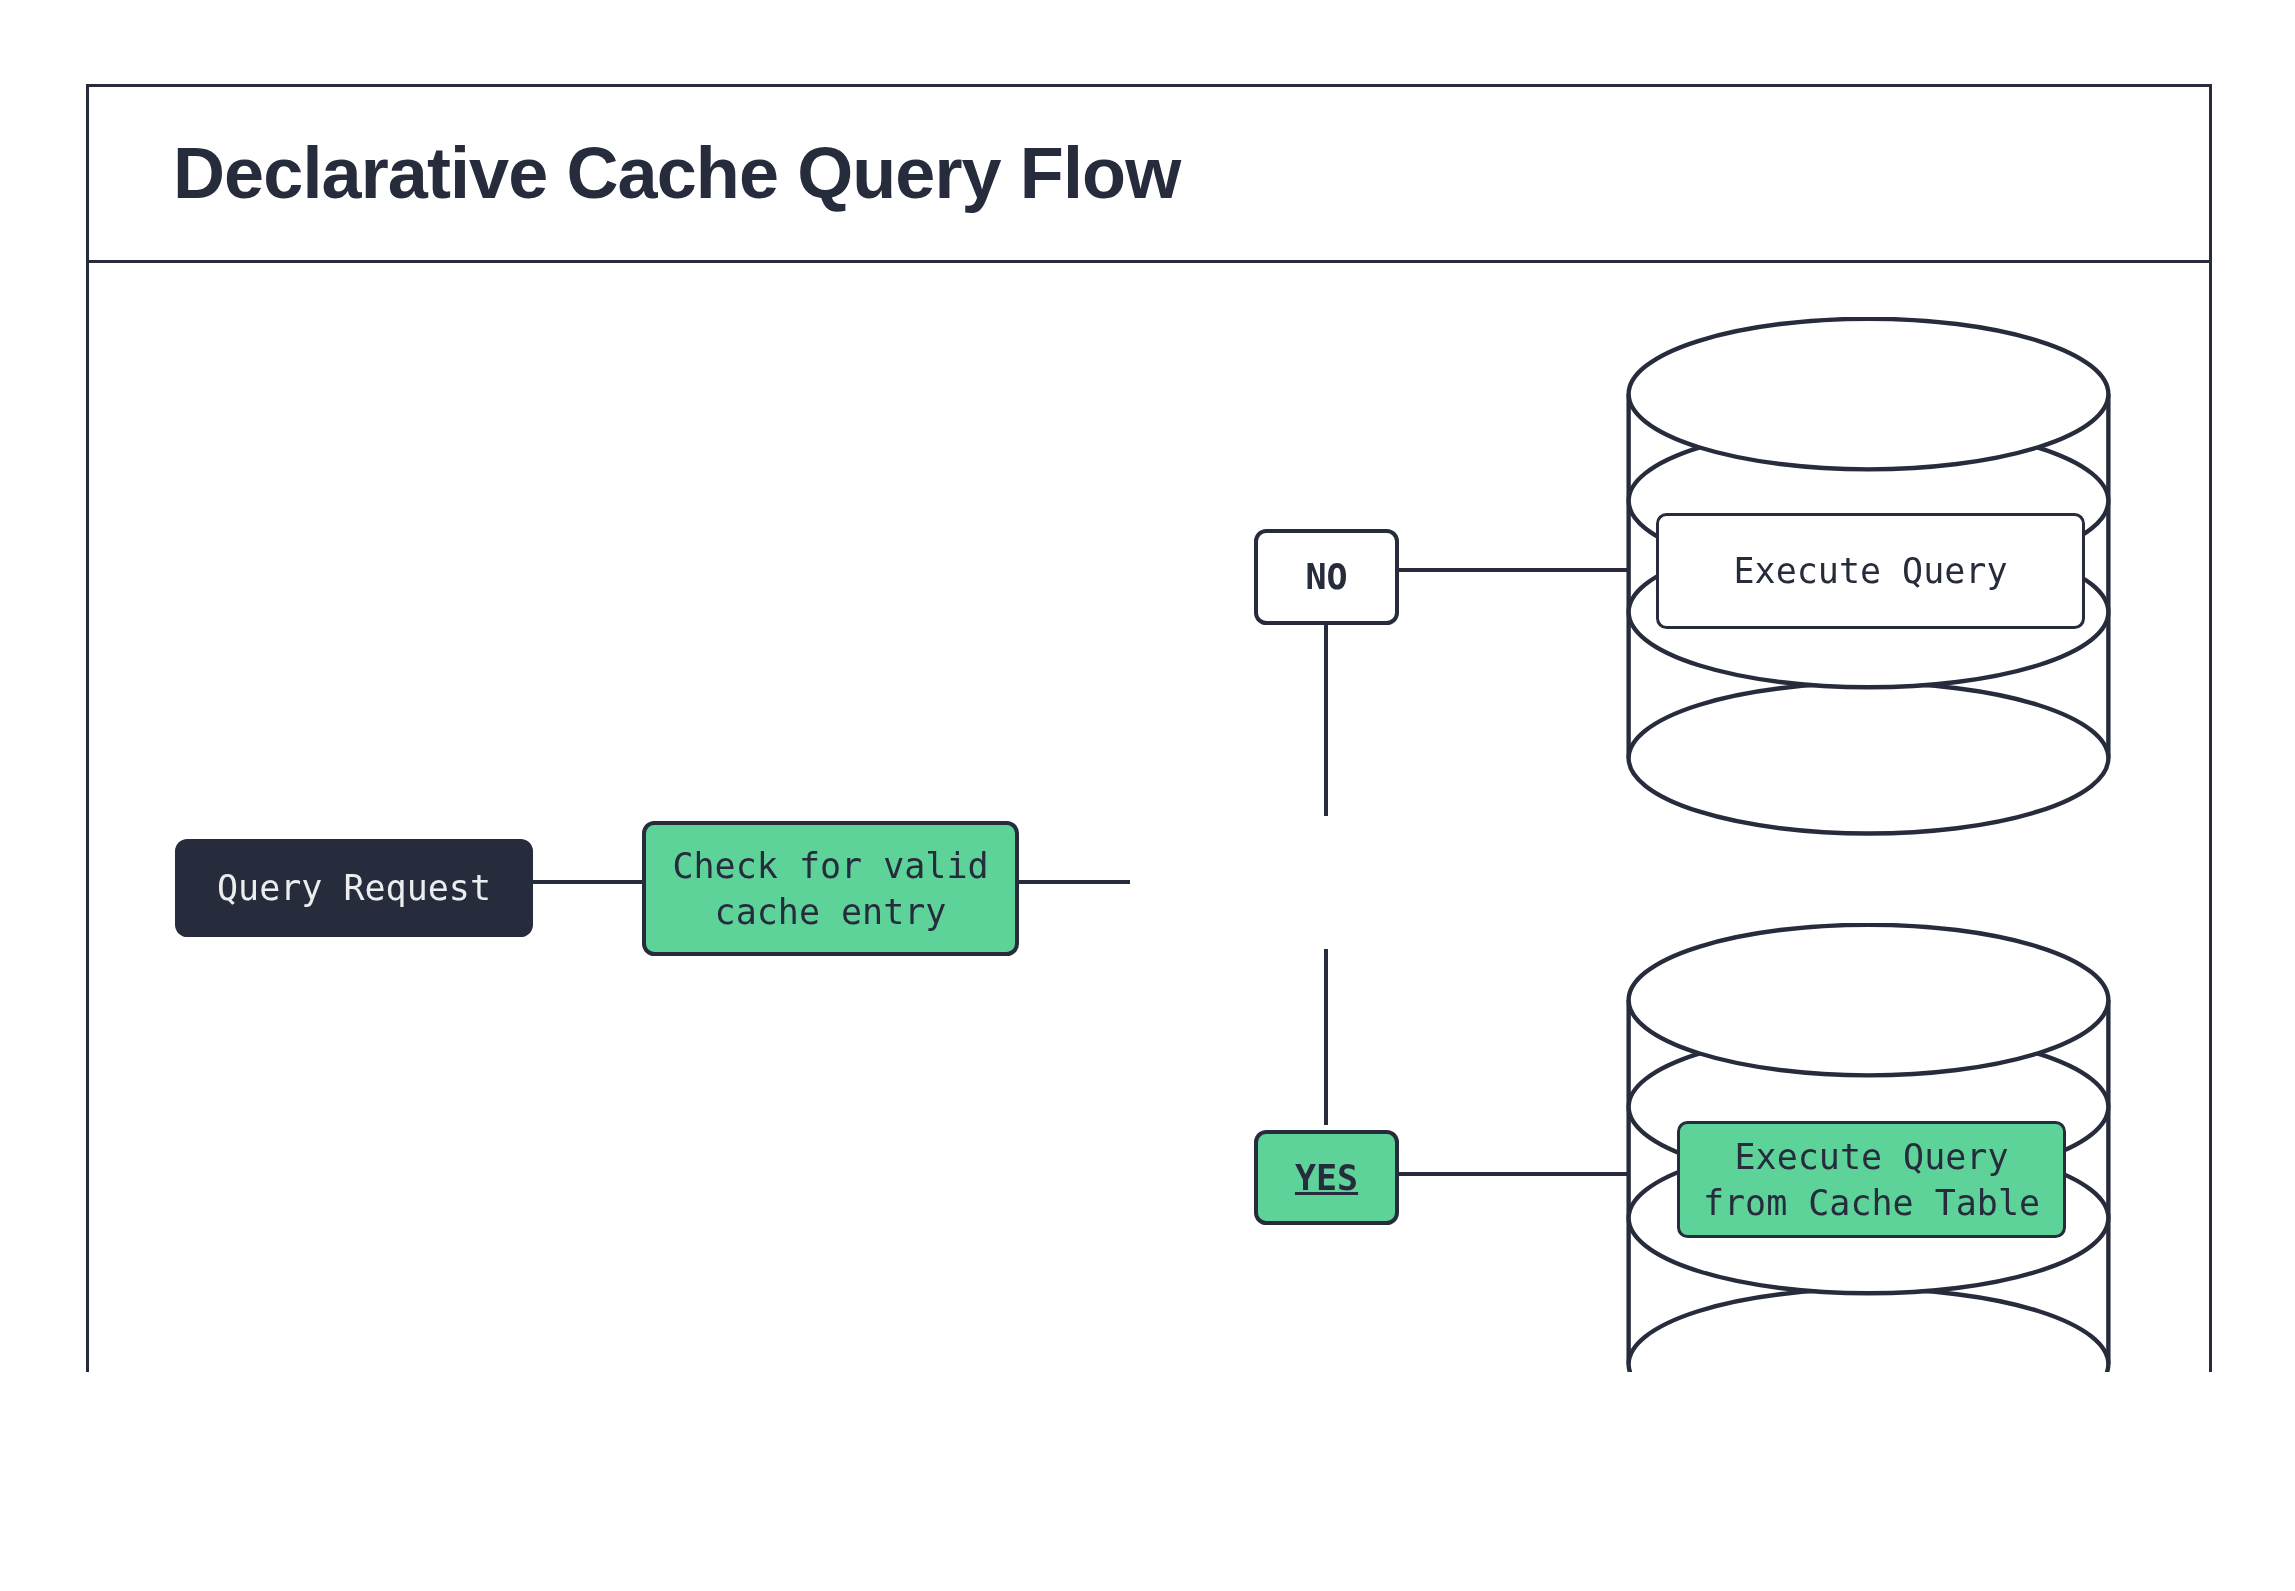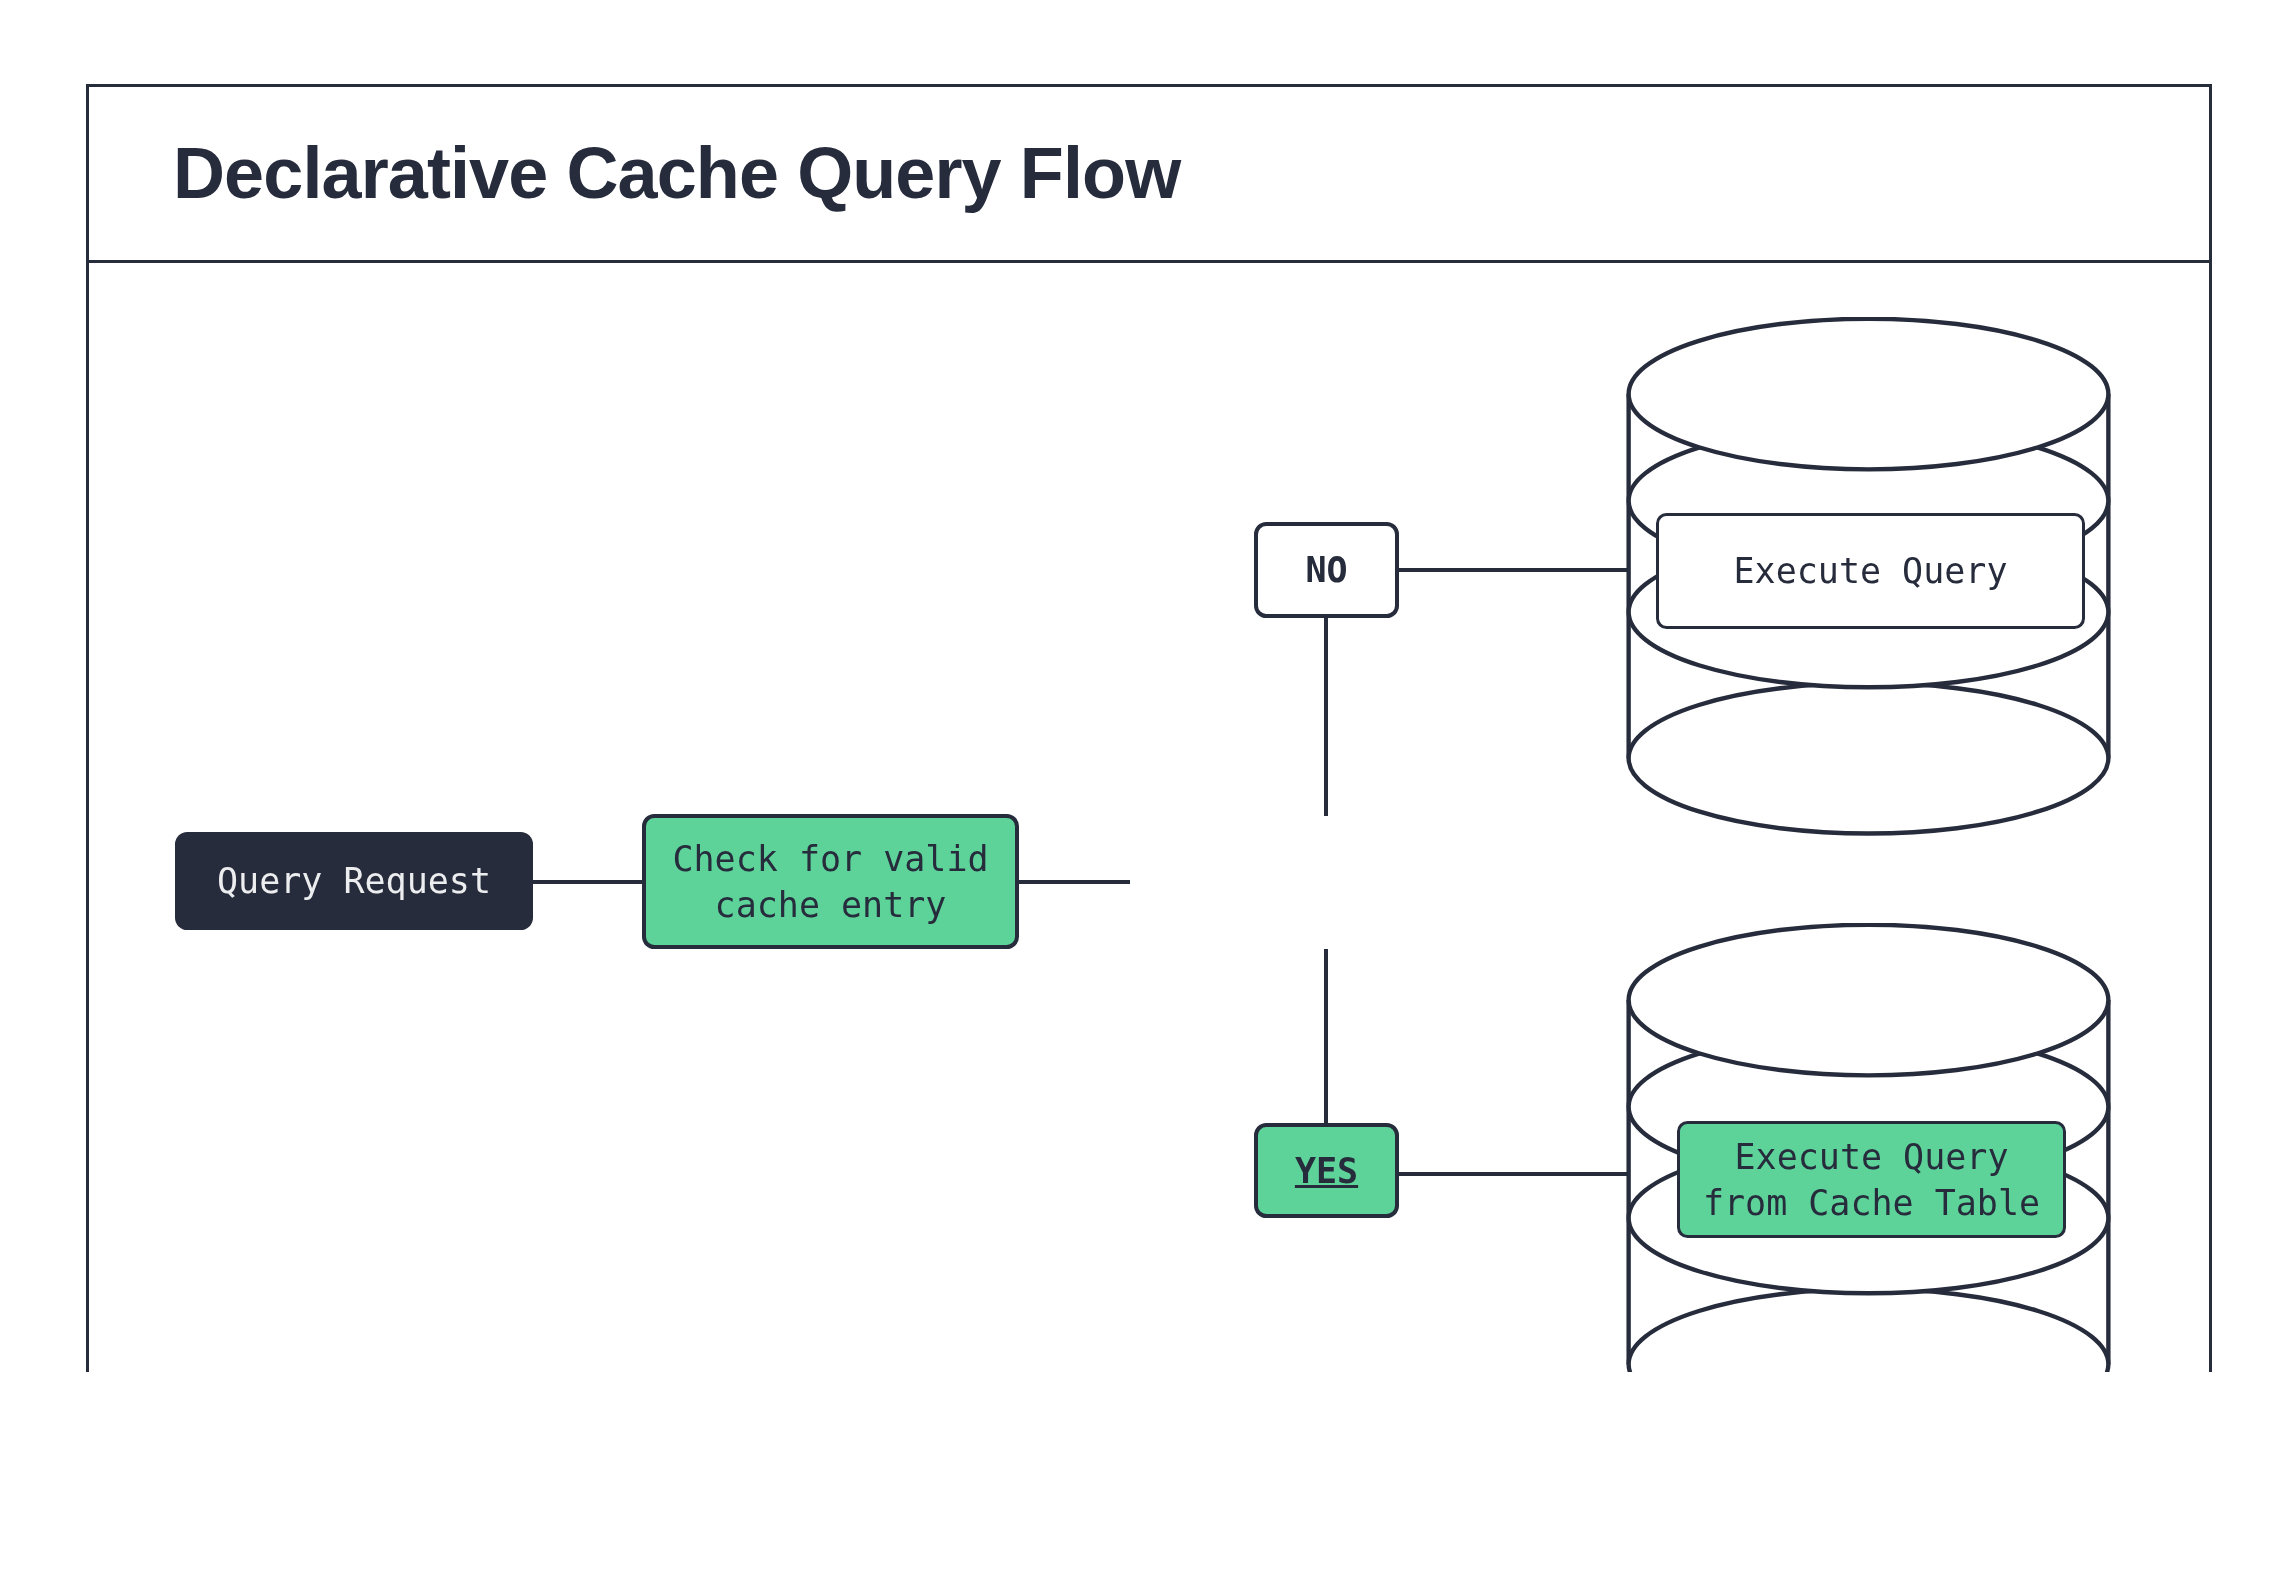--- a/index.html
+++ b/index.html
@@ -49,20 +49,21 @@
     display: flex;
     flex-direction: column;
     align-items: center;
     justify-content: center;
     text-align: center;
     border-radius: 12.3px;
     font-size: 35px;
     line-height: 46px;
     white-space: nowrap;
     z-index: 3;
+    margin-top: 7px;
   }
   .node-dark   { background: var(--dark-navy); color: var(--light-text); }
   .node-green  { background: var(--mint-green); color: var(--dark-navy); border: 4.4px solid var(--dark-navy); }
   .node-white  { background: var(--white); color: var(--dark-navy); border: 4.4px solid var(--dark-navy); }
   .node-bold   { font-weight: 700; }
 
   .query-request { left: 175px;  top: 832px;  width: 358px; height: 98px; }
   .check-cache   { left: 642px;  top: 814px;  width: 377px; height: 135px; }
   .decision      { left: 1128px; top: 814px;  width: 410px; height: 137px; }
   .no-node       { left: 1254px; top: 522px;  width: 145px; height: 96px; }

